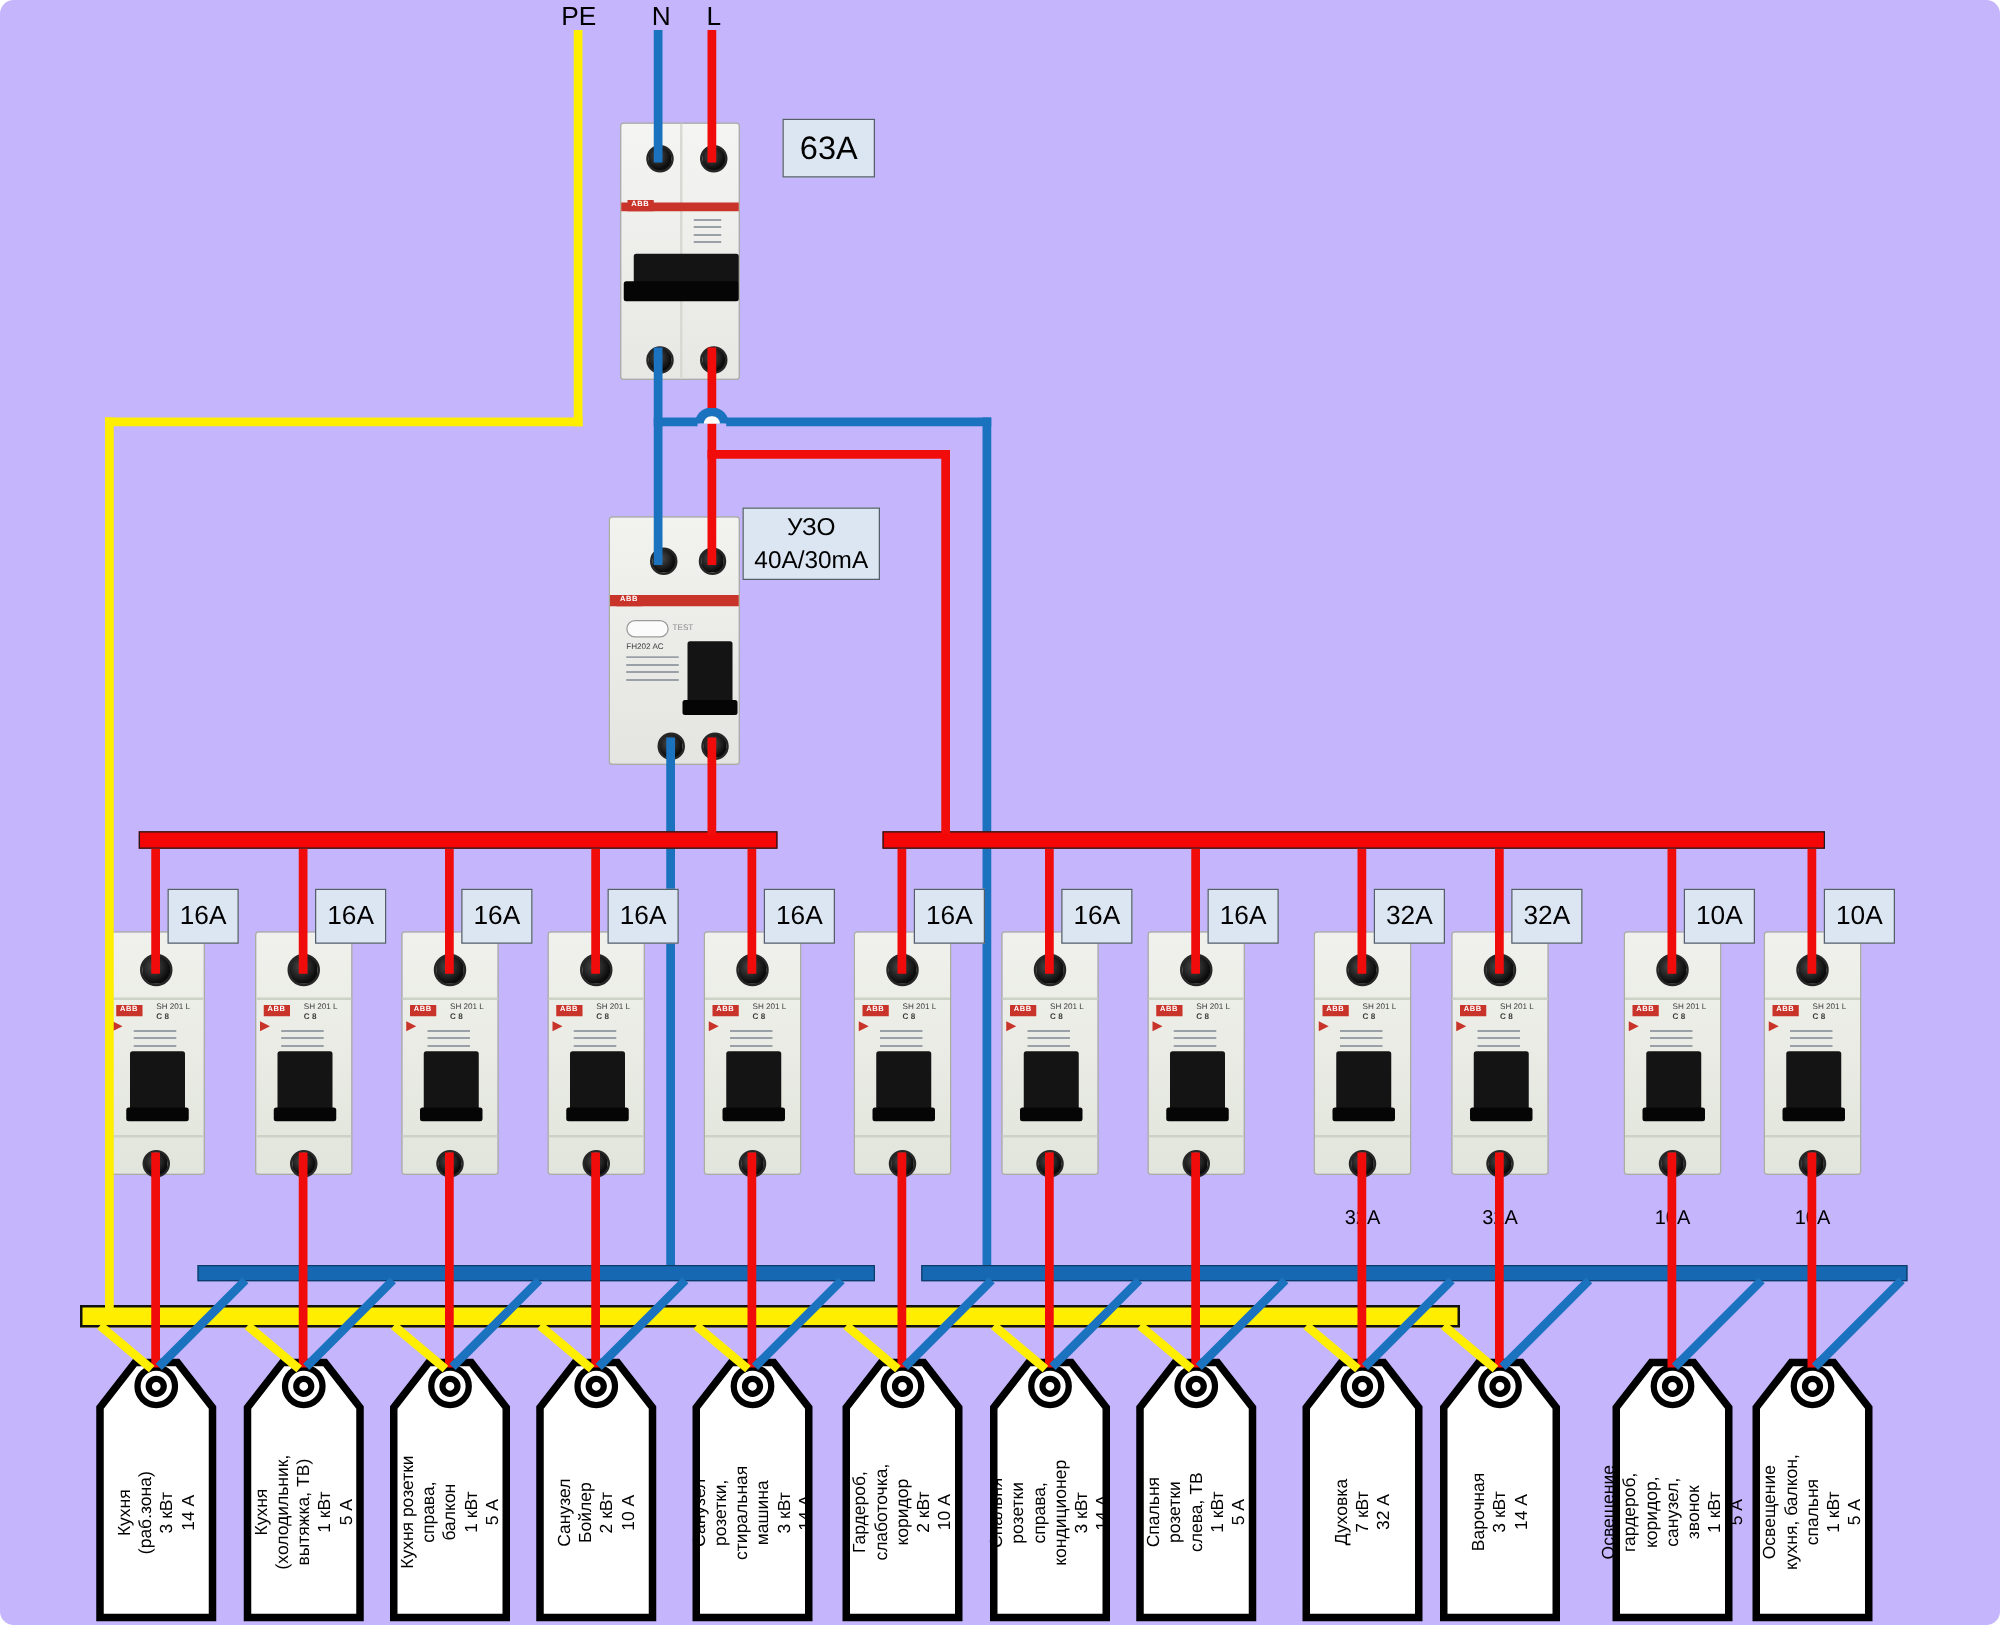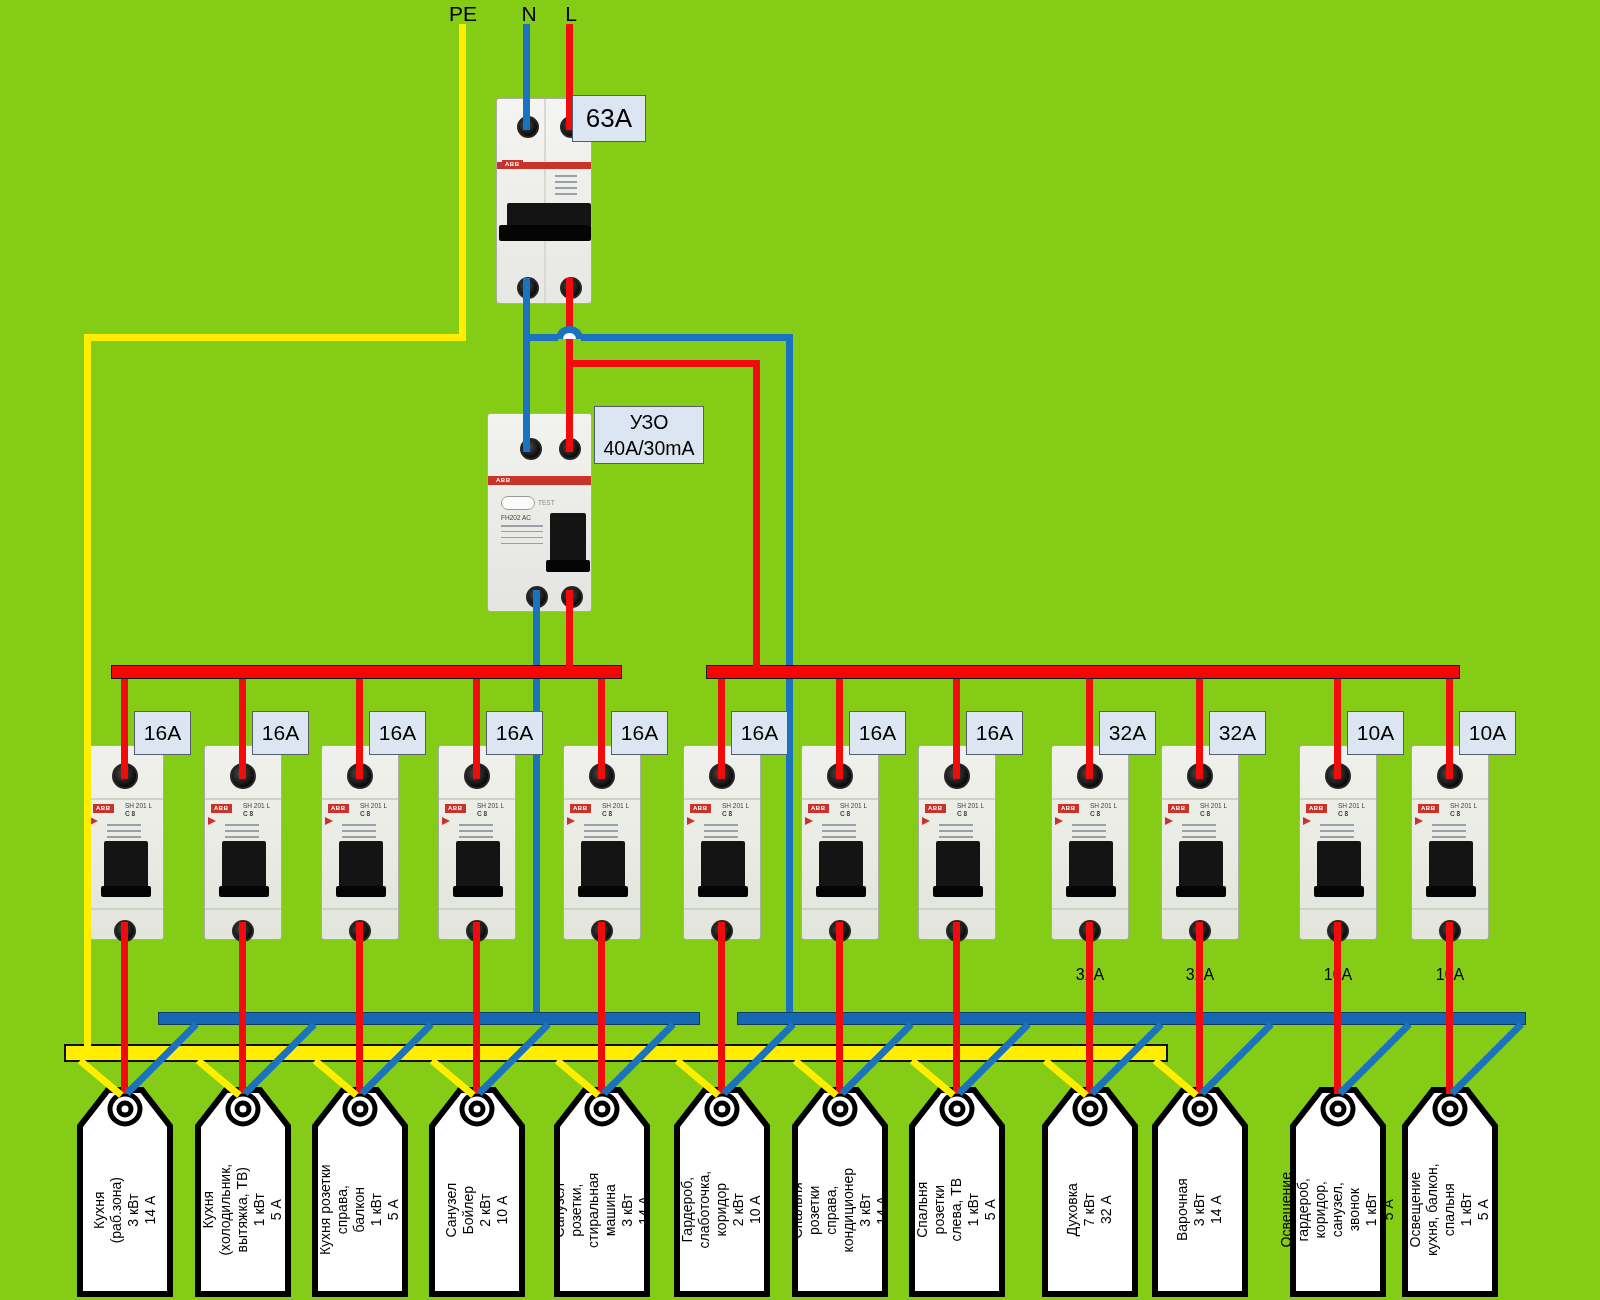--- a/index.html
+++ b/index.html
@@ -1,17 +1,17 @@
 <!DOCTYPE html>
 <html><head>
 <meta charset="utf-8">
 <style>
   html,body{margin:0;padding:0;background:#fff;}
-  #stage{position:relative;width:1600px;height:1300px;background:#84cc16;overflow:hidden;
-         font-family:"Liberation Sans",sans-serif;color:#000;}
+  #stage{position:relative;width:1600px;height:1300px;background:#c4b5fd;overflow:hidden;
+         font-family:"Liberation Sans",sans-serif;color:#000;border-radius:11px;}
   .wire{position:absolute;}
   .h-wire{height:7px;}
   .v-wire{width:7px;}
   .red{background:#f10c0c;}
   .blue{background:#1b72bf;}
   .yellow{background:#ffee00;}
   .z3{z-index:3;} .z5{z-index:5;}
   .bus{position:absolute;box-sizing:border-box;}
   .red-bus{background:#f40606;border:1.5px solid #1a1a1a;z-index:4;}
   .blue-bus{background:#1668b2;border:1.5px solid #0e3c66;z-index:4;}
@@ -73,21 +73,21 @@
     <div class="term" style="left:20px;top:17px;width:22px;height:22px"></div>
     <div class="term" style="left:63px;top:17px;width:22px;height:22px"></div>
     <div class="stripe" style="top:63px;height:7px"></div>
     <div class="abb" style="left:5px;top:61px">ABB</div>
     <div class="micro-lines" style="left:58px;top:76px;width:22px;height:24px"></div>
     <div class="toggle" style="left:10px;top:104px;width:84px;height:24px"></div>
     <div class="toggle-bar" style="left:2px;top:126px;width:92px;height:16px"></div>
     <div class="term" style="left:20px;top:178px;width:22px;height:22px"></div>
     <div class="term" style="left:63px;top:178px;width:22px;height:22px"></div>
   </div>
-  <div class="infobox" style="left:572px;top:95px;width:74px;height:47px;font-size:26px">63А</div>
+  <div class="infobox" style="left:626px;top:95px;width:74px;height:47px;font-size:26px">63А</div>
 
   <div class="device" style="left:487px;top:413px;width:105px;height:199px;background:linear-gradient(#f2f2ef,#e4e5e0)">
     <div class="term" style="left:32px;top:24px;width:22px;height:22px"></div>
     <div class="term" style="left:71px;top:24px;width:22px;height:22px"></div>
     <div class="stripe" style="top:62px;height:9px"></div>
     <div class="abb" style="left:5px;top:62px">ABB</div>
     <div class="test-oval" style="left:13px;top:82px"></div>
     <div class="micro" style="left:50px;top:85px;color:#8a8a8a">TEST</div>
     <div class="micro" style="left:13px;top:100px">FH202 AC</div>
     <div class="micro-lines" style="left:13px;top:111px;width:42px;height:22px"></div>

